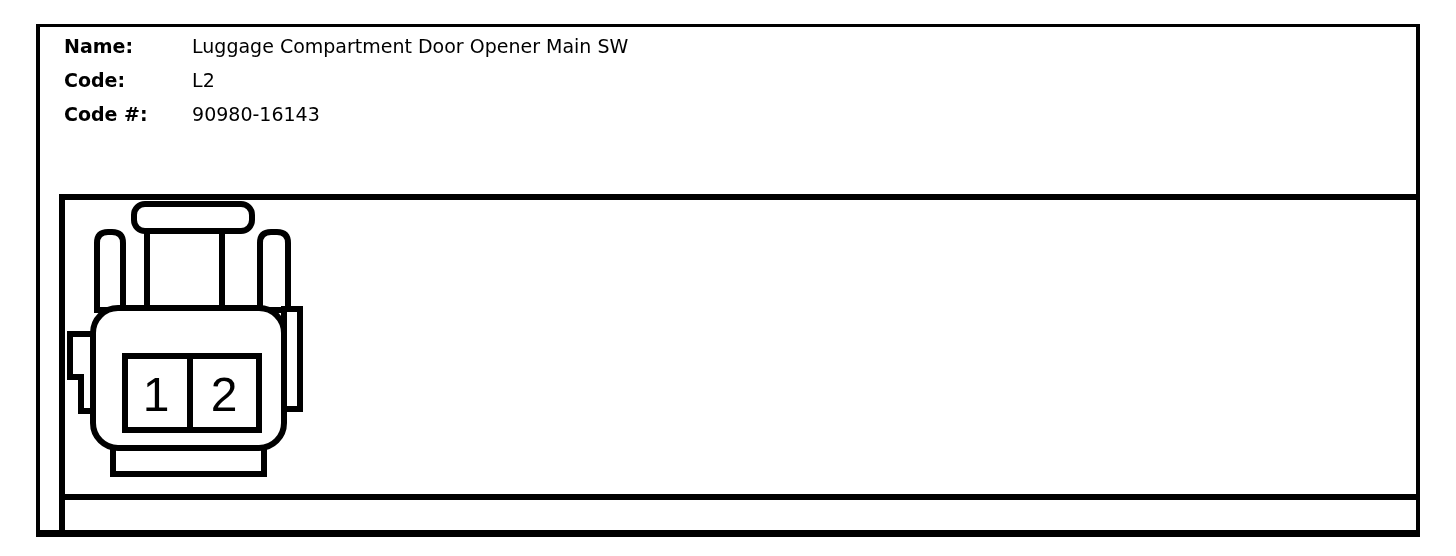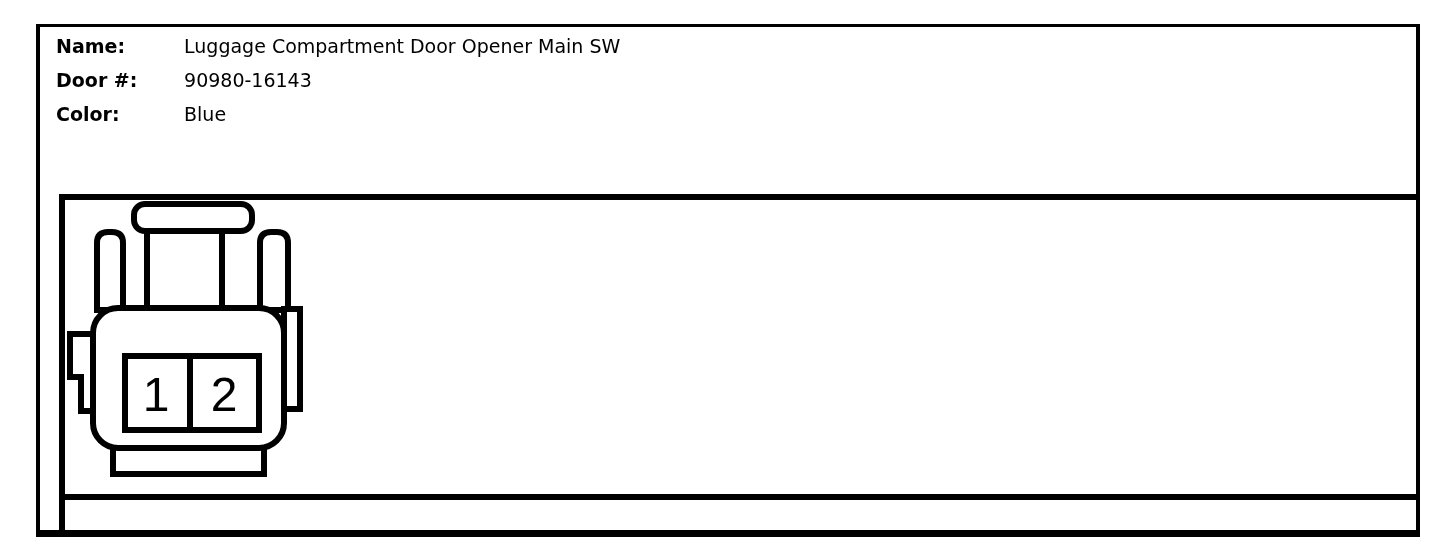--- a/index.html
+++ b/index.html
@@ -23,21 +23,21 @@
     height: 513px;
     border: 3px solid #000;
     border-left-width: 4px;
     border-right-width: 4px;
     border-bottom-width: 7px;
     box-sizing: border-box;
     background: transparent;
   }
   .header-block {
     position: absolute;
-    left: 56px;
+    left: 64px;
     top: 29px;
   }
   .field-row {
     height: 34px;
     line-height: 34px;
     font-size: 19px;
     white-space: nowrap;
   }
   .field-label {
     display: inline-block;
@@ -88,26 +88,26 @@
 <body>
 
 <div class="outer-frame"></div>
 
 <div class="header-block">
   <div class="field-row">
     <span class="field-label">Name:</span>
     <span class="field-value">Luggage Compartment Door Opener Main SW</span>
   </div>
   <div class="field-row">
-    <span class="field-label">Door #:</span>
-    <span class="field-value">90980-16143</span>
+    <span class="field-label">Code:</span>
+    <span class="field-value">L2</span>
   </div>
   <div class="field-row">
-    <span class="field-label">Color:</span>
-    <span class="field-value">Blue</span>
+    <span class="field-label">Code #:</span>
+    <span class="field-value">90980-16143</span>
   </div>
 </div>
 
 <div class="drawing-frame"></div>
 <div class="footer-divider"></div>
 
 <svg class="connector-svg" viewBox="0 0 1456 556">
   <g fill="none" stroke="#000000">
 
     <rect class="outline" x="113" y="440" width="151" height="34"></rect>

